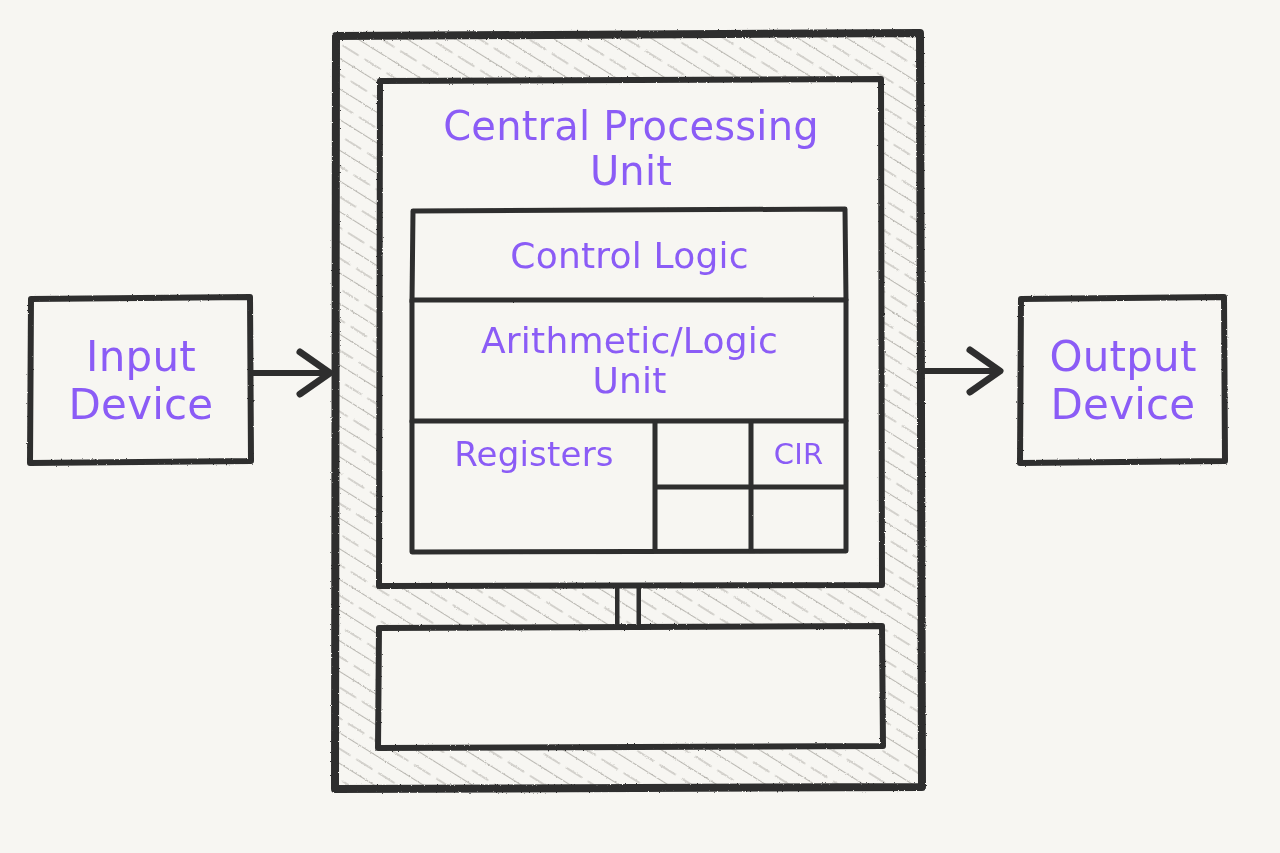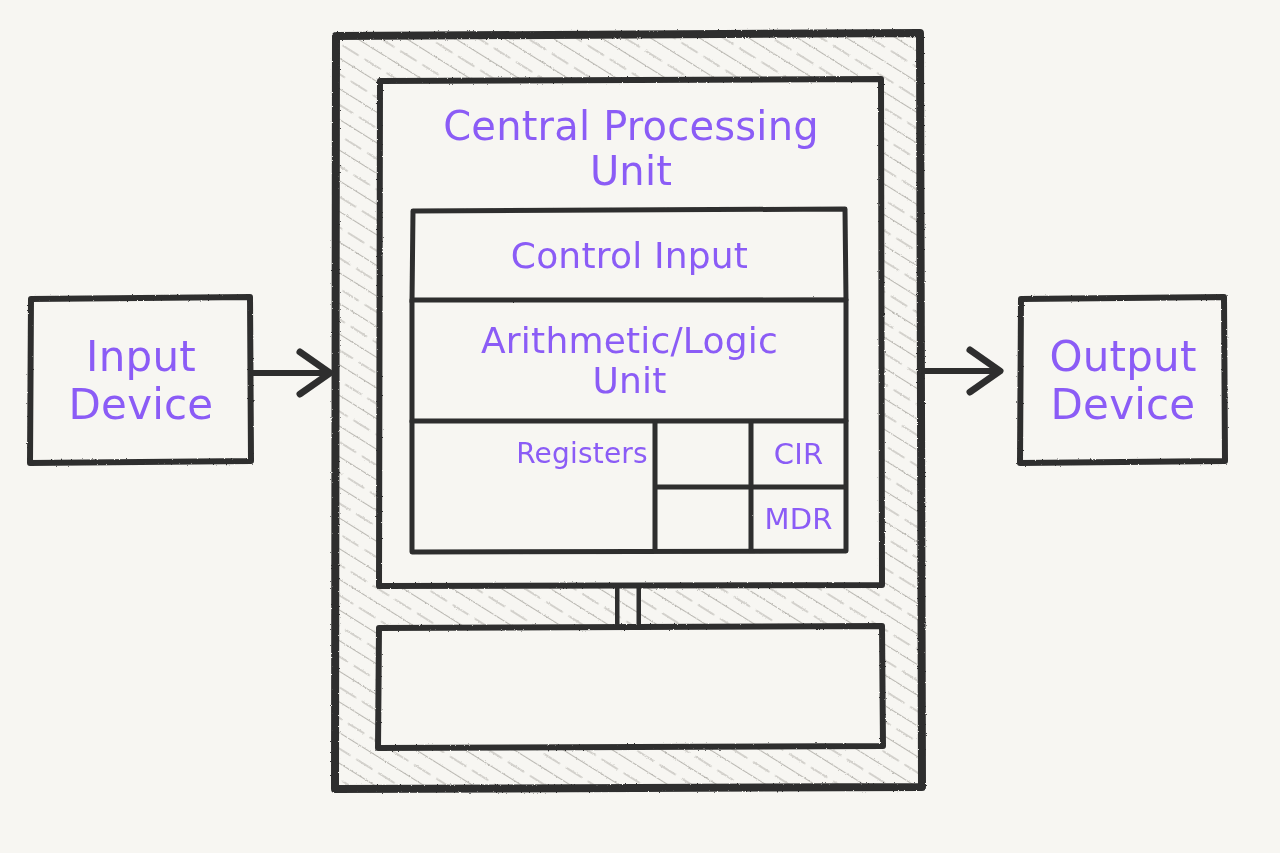--- a/index.html
+++ b/index.html
@@ -28,21 +28,21 @@
     text-align: center;
     color: #8b5cf6;
     font-family: "DejaVu Sans", sans-serif;
     line-height: 1.12;
     letter-spacing: 0.2px;
     pointer-events: none;
     white-space: pre-line;
   }
   .lbl-cpu      { font-size: 40px; }
   .lbl-unit     { font-size: 36px; }
-  .lbl-reg      { font-size: 28px; padding-left: 48px; }
+  .lbl-reg      { font-size: 34px; }
   .lbl-small    { font-size: 29px; }
   .lbl-dev      { font-size: 42px; }
   .lbl-mem      { font-size: 36px; }
 </style>
 </head>
 <body>
 
 <div id="stage">
 
   <svg width="1280" height="853" viewBox="0 0 1280 853">
@@ -127,27 +127,26 @@
 
   <div class="lbl lbl-dev" style="left:31px;  top:299px; width:220px; height:163px;">Input
 Device</div>
 
   <div class="lbl lbl-dev" style="left:1021px; top:299px; width:204px; height:163px;">Output
 Device</div>
 
   <div class="lbl lbl-cpu" style="left:392px; top:99px;  width:478px; height:100px;">Central Processing
 Unit</div>
 
-  <div class="lbl lbl-unit" style="left:413px; top:211px; width:433px; height:90px;">Control Input</div>
+  <div class="lbl lbl-unit" style="left:413px; top:211px; width:433px; height:90px;">Control Logic</div>
 
   <div class="lbl lbl-unit" style="left:413px; top:301px; width:433px; height:120px;">Arithmetic/Logic
 Unit</div>
 
   <div class="lbl lbl-reg" style="left:414px; top:422px; width:240px; height:64px;">Registers</div>
 
 
   <div class="lbl lbl-small" style="left:752px; top:422px; width:93px; height:64px;">CIR</div>
 
 
-  <div class="lbl lbl-small" style="left:752px; top:488px; width:93px; height:62px;">MDR</div>
 
 
 </div>
 
 </body></html>

